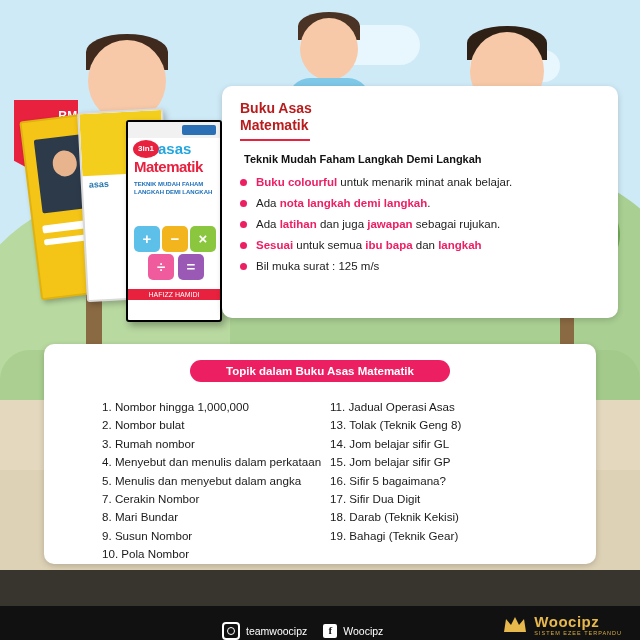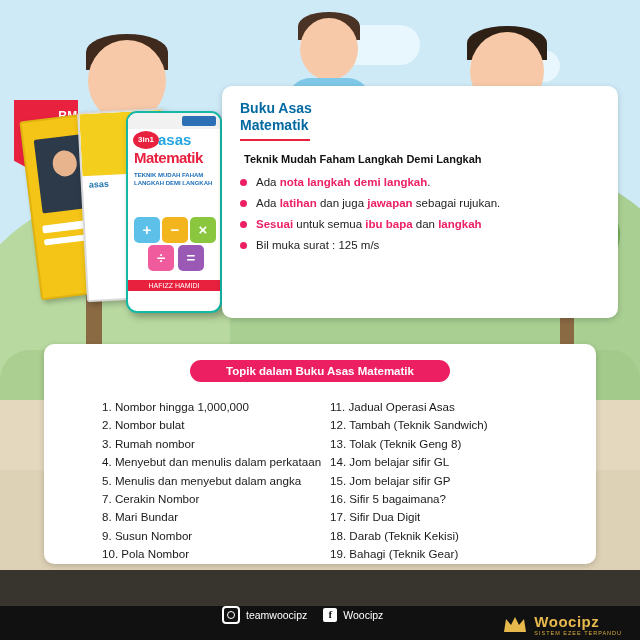--- a/index.html
+++ b/index.html
@@ -54,21 +54,21 @@
   
   .books{position:absolute;left:22px;top:104px;width:200px;height:206px;}
   .book-back{position:absolute;left:8px;top:12px;width:78px;height:176px;background:#f4c516;border:2px solid #e0b20f;border-radius:3px;transform:rotate(-7deg);overflow:hidden;box-shadow:2px 3px 5px rgba(0,0,0,.25);}
   .book-back .ph{position:absolute;left:10px;top:18px;width:56px;height:74px;background:#2d3a4a;border-radius:2px;}
   .book-back .ph:after{content:"";position:absolute;left:16px;top:14px;width:24px;height:26px;background:#e8b48d;border-radius:50%;}
   .book-back .bl{position:absolute;left:8px;top:104px;width:62px;height:8px;background:#fff;border-radius:2px;}
   .book-back .bl2{position:absolute;left:8px;top:118px;width:48px;height:6px;background:#fff;border-radius:2px;}
   .book-mid{position:absolute;left:60px;top:6px;width:82px;height:186px;background:#ffffff;border:2px solid #d9d9d9;border-radius:3px;transform:rotate(-3deg);box-shadow:2px 3px 6px rgba(0,0,0,.25);overflow:hidden;}
   .book-mid .top{position:absolute;left:0;top:0;width:100%;height:62px;background:#f3ce1d;}
   .book-mid .ttl{position:absolute;left:6px;top:66px;font-size:9px;color:#2a7ab0;font-weight:bold;}
-  .book-front{position:absolute;left:104px;top:7px;width:92px;height:198px;background:#ffffff;border:2px solid #14b8a6;border-radius:11px;box-shadow:3px 4px 7px rgba(0,0,0,.3);overflow:hidden;}
+  .book-front{position:absolute;left:104px;top:16px;width:92px;height:198px;background:#ffffff;border:2px solid #000000;border-radius:3px;box-shadow:3px 4px 7px rgba(0,0,0,.3);overflow:hidden;}
   .book-front .strip{position:absolute;left:0;top:0;width:100%;height:16px;background:#f1f1f1;}
   .book-front .logo{position:absolute;right:4px;top:3px;width:34px;height:10px;background:#2b6fb5;border-radius:2px;}
   .book-front .badge3in1{position:absolute;left:5px;top:18px;width:26px;height:18px;background:#e8213f;border-radius:50%;color:#fff;font-size:8px;font-weight:bold;text-align:center;line-height:18px;}
   .book-front .asas{position:absolute;left:30px;top:18px;font-size:15px;font-weight:bold;color:#23a6e0;}
   .book-front .mate{position:absolute;left:6px;top:36px;font-size:15px;font-weight:bold;color:#e8213f;letter-spacing:-.5px;}
   .book-front .sub{position:absolute;left:6px;top:58px;width:80px;font-size:6px;color:#1d6fb8;line-height:8px;font-weight:bold;}
   .book-front .ops{position:absolute;left:4px;top:104px;width:84px;height:46px;}
   .book-front .op{position:absolute;width:26px;height:26px;border-radius:5px;color:#fff;font-size:15px;font-weight:bold;text-align:center;line-height:26px;}
   .op-add{left:2px;top:0;background:#5cc0e8;}
   .op-sub{left:30px;top:0;background:#f2b51d;}
@@ -76,21 +76,21 @@
   .op-div{left:16px;top:28px;background:#ef5b9c;}
   .op-eq{left:46px;top:28px;background:#9b59b6;}
   .book-front .hafiz{position:absolute;left:0;bottom:20px;width:100%;text-align:center;font-size:7px;color:#fff;background:#e8213f;padding:2px 0;}
 
   
   .card-top{
     position:absolute;left:222px;top:86px;width:396px;height:232px;
     background:#ffffff;border-radius:10px;box-shadow:0 2px 6px rgba(0,0,0,.18);
     padding:14px 18px;box-sizing:border-box;
   }
-  .card-top h1{margin:0;font-size:14px;line-height:17px;color:#0369a1;font-weight:bold;}
+  .card-top h1{margin:0;font-size:14px;line-height:17px;color:#b91c1c;font-weight:bold;}
   .title-underline{width:70px;height:2px;background:#e8213f;margin:5px 0 0 0;}
   .tagline{margin:12px 0 10px 4px;font-size:11px;font-weight:bold;color:#111;}
   ul.feat{list-style:none;margin:0;padding:0;}
   ul.feat li{position:relative;padding-left:16px;margin-bottom:7px;font-size:11.5px;color:#222;line-height:14px;}
   ul.feat li .dot{position:absolute;left:0;top:4px;width:7px;height:7px;border-radius:50%;background:#ec1f63;}
   .hl{color:#ec1f63;font-weight:bold;}
 
   
   .card-bottom{
     position:absolute;left:44px;top:344px;width:552px;height:220px;
@@ -101,21 +101,21 @@
     margin:0 auto;width:260px;height:22px;background:#ec1f63;border-radius:11px;
     color:#fff;font-size:11.5px;font-weight:bold;text-align:center;line-height:22px;
   }
   .cols{display:flex;margin-top:16px;justify-content:flex-end;}
   .col{width:50%;box-sizing:border-box;}
   .col.left{padding-left:36px;}
   .col.right{padding-left:10px;}
   .topic{font-size:11.6px;color:#1a1a1a;line-height:18.4px;white-space:nowrap;}
 
   
-  .footer{position:absolute;left:0;bottom:0;width:640px;height:34px;background:#111;display:flex;align-items:flex-start;}
+  .footer{position:absolute;left:0;bottom:0;width:640px;height:34px;background:#111;display:flex;align-items:flex-end;}
   .footer .social{display:flex;align-items:center;margin-left:222px;}
   .ig-box{width:14px;height:14px;border:2px solid #fff;border-radius:4px;position:relative;}
   .ig-box:after{content:"";position:absolute;left:3px;top:3px;width:6px;height:6px;border:1.5px solid #fff;border-radius:50%;}
   .fb-box{width:14px;height:14px;background:#fff;border-radius:2px;color:#111;font-size:11px;font-weight:bold;text-align:center;line-height:13px;font-family:"Liberation Serif",serif;}
   .handle{color:#fff;font-size:10.5px;margin:0 16px 0 6px;}
   .brand{position:absolute;right:18px;bottom:4px;display:flex;align-items:center;}
   .brand .crown{width:26px;height:22px;position:relative;}
   .brand .crown svg{display:block;}
   .brand .bt{color:#e7b84c;margin-left:6px;}
   .brand .bt .nm{font-size:15px;font-weight:bold;letter-spacing:.5px;}
@@ -189,20 +189,21 @@
 </div>
 
 <div class="card-top">
   <h1>
     <span>Buku Asas</span><br>
     <span>Matematik</span>
   </h1>
   <div class="title-underline"></div>
   <div class="tagline">Teknik Mudah Faham Langkah Demi Langkah</div>
   <ul class="feat" id="feature-list">
+      <li><span class="dot"></span><span class="hl">Buku colourful</span><span> untuk menarik minat anak belajar.</span></li>
       <li><span class="dot"></span><span>Ada </span><span class="hl">nota langkah demi langkah</span><span>.</span></li>
       <li><span class="dot"></span><span>Ada </span><span class="hl">latihan</span><span> dan juga </span><span class="hl">jawapan</span><span> sebagai rujukan.</span></li>
       <li><span class="dot"></span><span class="hl">Sesuai</span><span> untuk semua </span><span class="hl">ibu bapa</span><span> dan </span><span class="hl">langkah</span></li>
       <li><span class="dot"></span><span>Bil muka surat : 125 m/s</span></li>
     </ul>
 </div>
 
 <div class="card-bottom">
   <div class="topic-banner">Topik dalam Buku Asas Matematik</div>
   <div class="cols">
@@ -212,21 +213,20 @@
         <div class="topic">3. Rumah nombor</div>
         <div class="topic">4. Menyebut dan menulis dalam perkataan</div>
         <div class="topic">5. Menulis dan menyebut dalam angka</div>
         <div class="topic">7. Cerakin Nombor</div>
         <div class="topic">8. Mari Bundar</div>
         <div class="topic">9. Susun Nombor</div>
         <div class="topic">10. Pola Nombor</div>
       </div>
     <div class="col right" id="topics-right">
         <div class="topic">11. Jadual Operasi Asas</div>
-        <div class="topic">12. Tambah (Teknik Sandwich)</div>
         <div class="topic">13. Tolak (Teknik Geng 8)</div>
         <div class="topic">14. Jom belajar sifir GL</div>
         <div class="topic">15. Jom belajar sifir GP</div>
         <div class="topic">16. Sifir 5 bagaimana?</div>
         <div class="topic">17. Sifir Dua Digit</div>
         <div class="topic">18. Darab (Teknik Kekisi)</div>
         <div class="topic">19. Bahagi (Teknik Gear)</div>
       </div>
   </div>
 </div>

